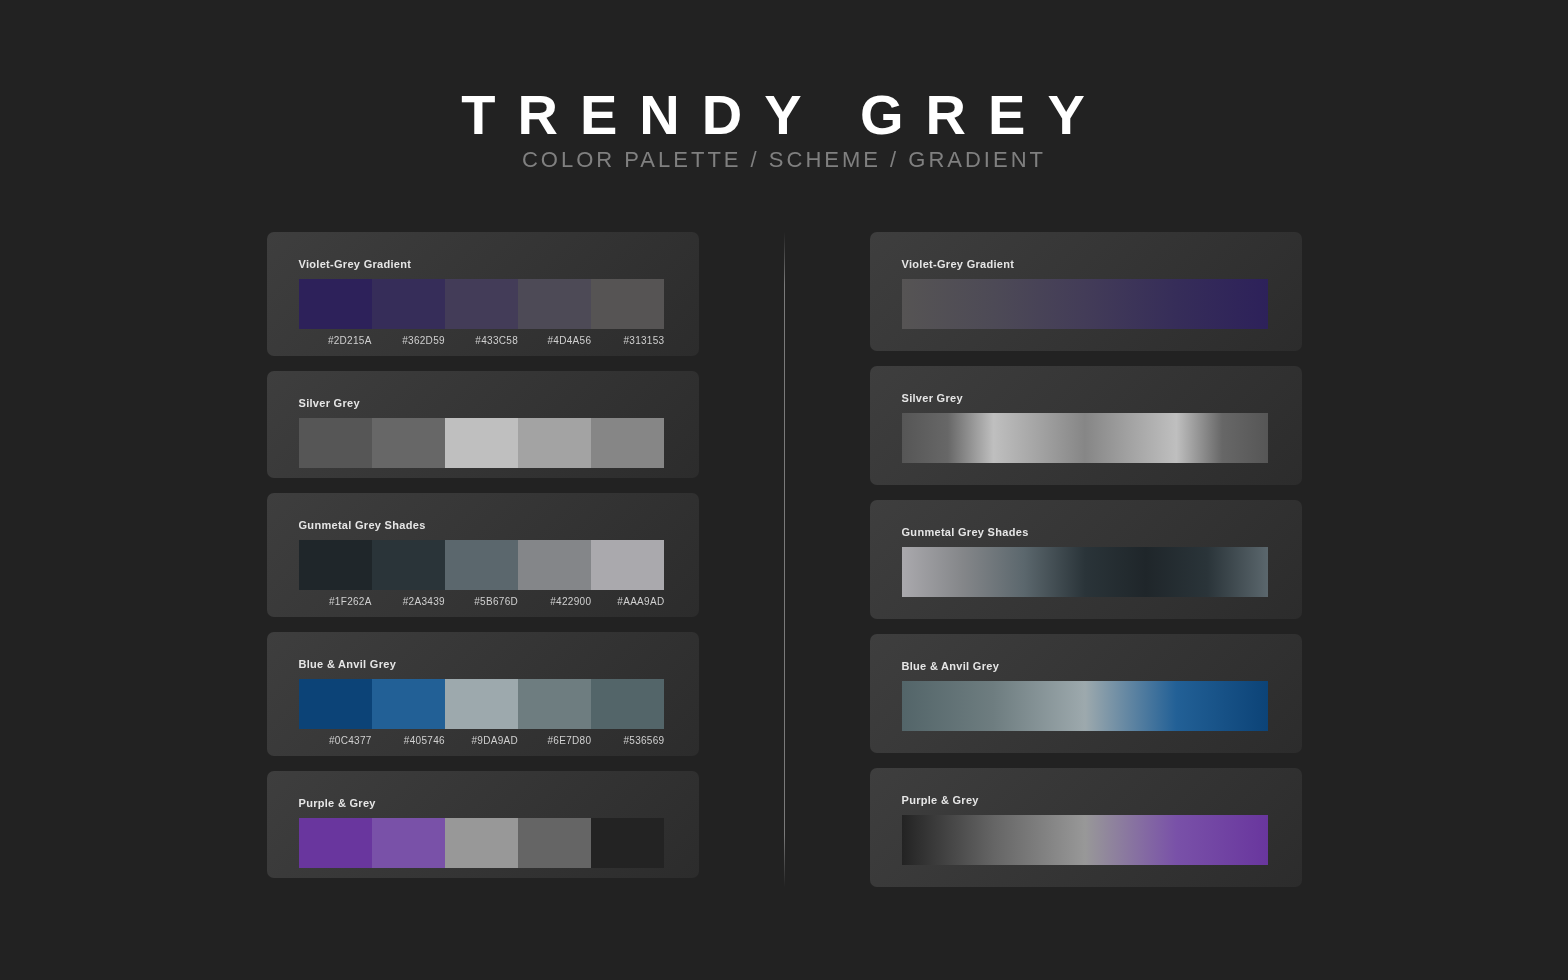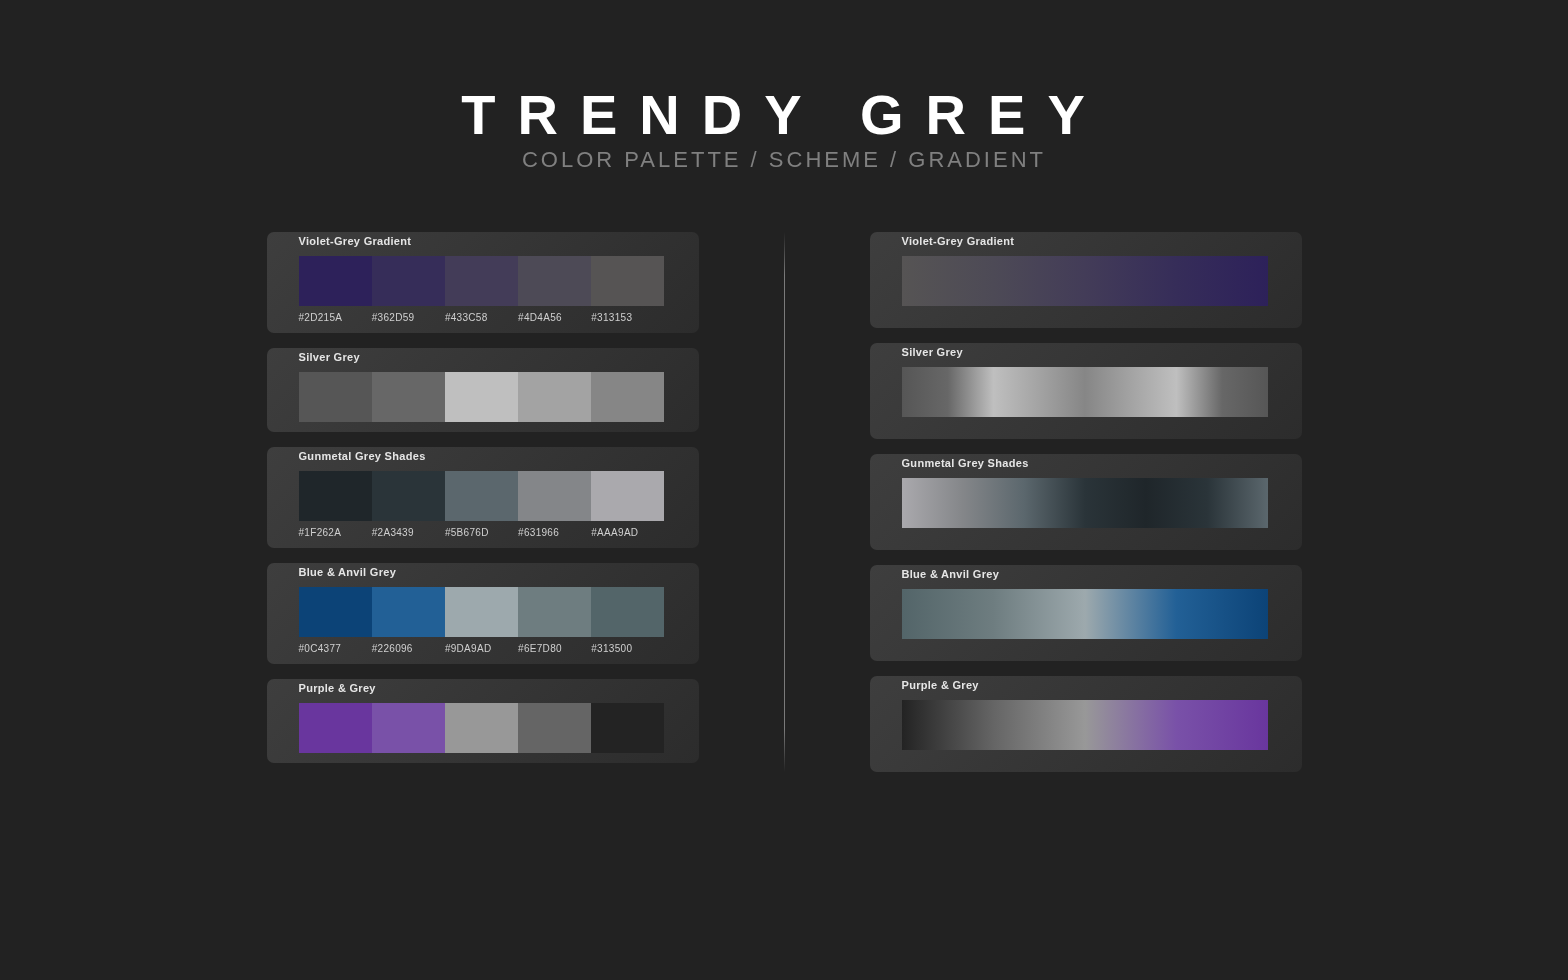--- a/index.html
+++ b/index.html
@@ -50,21 +50,21 @@
   .col-left { margin-right: 85px; }
   .col-right { margin-left: 85px; }
   .divider {
     width: 1px;
     background: linear-gradient(180deg, rgba(160,160,160,0) 0%, rgba(160,160,160,0.7) 8%, rgba(160,160,160,0.7) 92%, rgba(160,160,160,0) 100%);
     align-self: stretch;
   }
   .card {
     width: 432px;
     border-radius: 7px;
-    padding: 3px 32px 10px 32px;
+    padding: 26px 32px 10px 32px;
     background: linear-gradient(135deg, #3e3e3e 0%, #2c2c2c 100%);
   }
   .card-title {
     font-size: 11px;
     font-weight: 700;
     color: #e6e6e6;
     margin-bottom: 9px;
     letter-spacing: 0.3px;
   }
   .swatch-row {
@@ -74,21 +74,21 @@
   .swatch {
     width: 73.2px;
     height: 50px;
   }
   .label-row {
     display: flex;
     width: 366px;
   }
   .hex-label {
     width: 73.2px;
-    text-align: left;
+    text-align: right;
     font-size: 10px;
     color: #d0d0d0;
     margin-top: 6px;
     letter-spacing: 0.3px;
   }
   .grad-bar {
     width: 366px;
     height: 50px;
   }
   .grad-card .card-title { margin-bottom: 9px; }
@@ -138,39 +138,39 @@
             <div class="swatch" style="background: rgb(31, 38, 42);"></div>
             <div class="swatch" style="background: rgb(42, 52, 57);"></div>
             <div class="swatch" style="background: rgb(91, 103, 109);"></div>
             <div class="swatch" style="background: rgb(132, 134, 137);"></div>
             <div class="swatch" style="background: rgb(170, 169, 173);"></div>
           </div>
           <div class="label-row">
             <div class="hex-label">#1F262A</div>
             <div class="hex-label">#2A3439</div>
             <div class="hex-label">#5B676D</div>
-            <div class="hex-label">#631966</div>
+            <div class="hex-label">#422900</div>
             <div class="hex-label">#AAA9AD</div>
           </div>
         </div>
         <div class="card">
           <div class="card-title">Blue &amp; Anvil Grey</div>
           <div class="swatch-row">
             <div class="swatch" style="background: rgb(12, 67, 119);"></div>
             <div class="swatch" style="background: rgb(34, 96, 150);"></div>
             <div class="swatch" style="background: rgb(157, 169, 173);"></div>
             <div class="swatch" style="background: rgb(110, 125, 128);"></div>
             <div class="swatch" style="background: rgb(83, 101, 105);"></div>
           </div>
           <div class="label-row">
             <div class="hex-label">#0C4377</div>
-            <div class="hex-label">#226096</div>
+            <div class="hex-label">#405746</div>
             <div class="hex-label">#9DA9AD</div>
             <div class="hex-label">#6E7D80</div>
-            <div class="hex-label">#313500</div>
+            <div class="hex-label">#536569</div>
           </div>
         </div>
         <div class="card">
           <div class="card-title">Purple &amp; Grey</div>
           <div class="swatch-row">
             <div class="swatch" style="background: rgb(105, 54, 158);"></div>
             <div class="swatch" style="background: rgb(121, 81, 168);"></div>
             <div class="swatch" style="background: rgb(152, 152, 152);"></div>
             <div class="swatch" style="background: rgb(101, 101, 101);"></div>
             <div class="swatch" style="background: rgb(35, 35, 35);"></div>

